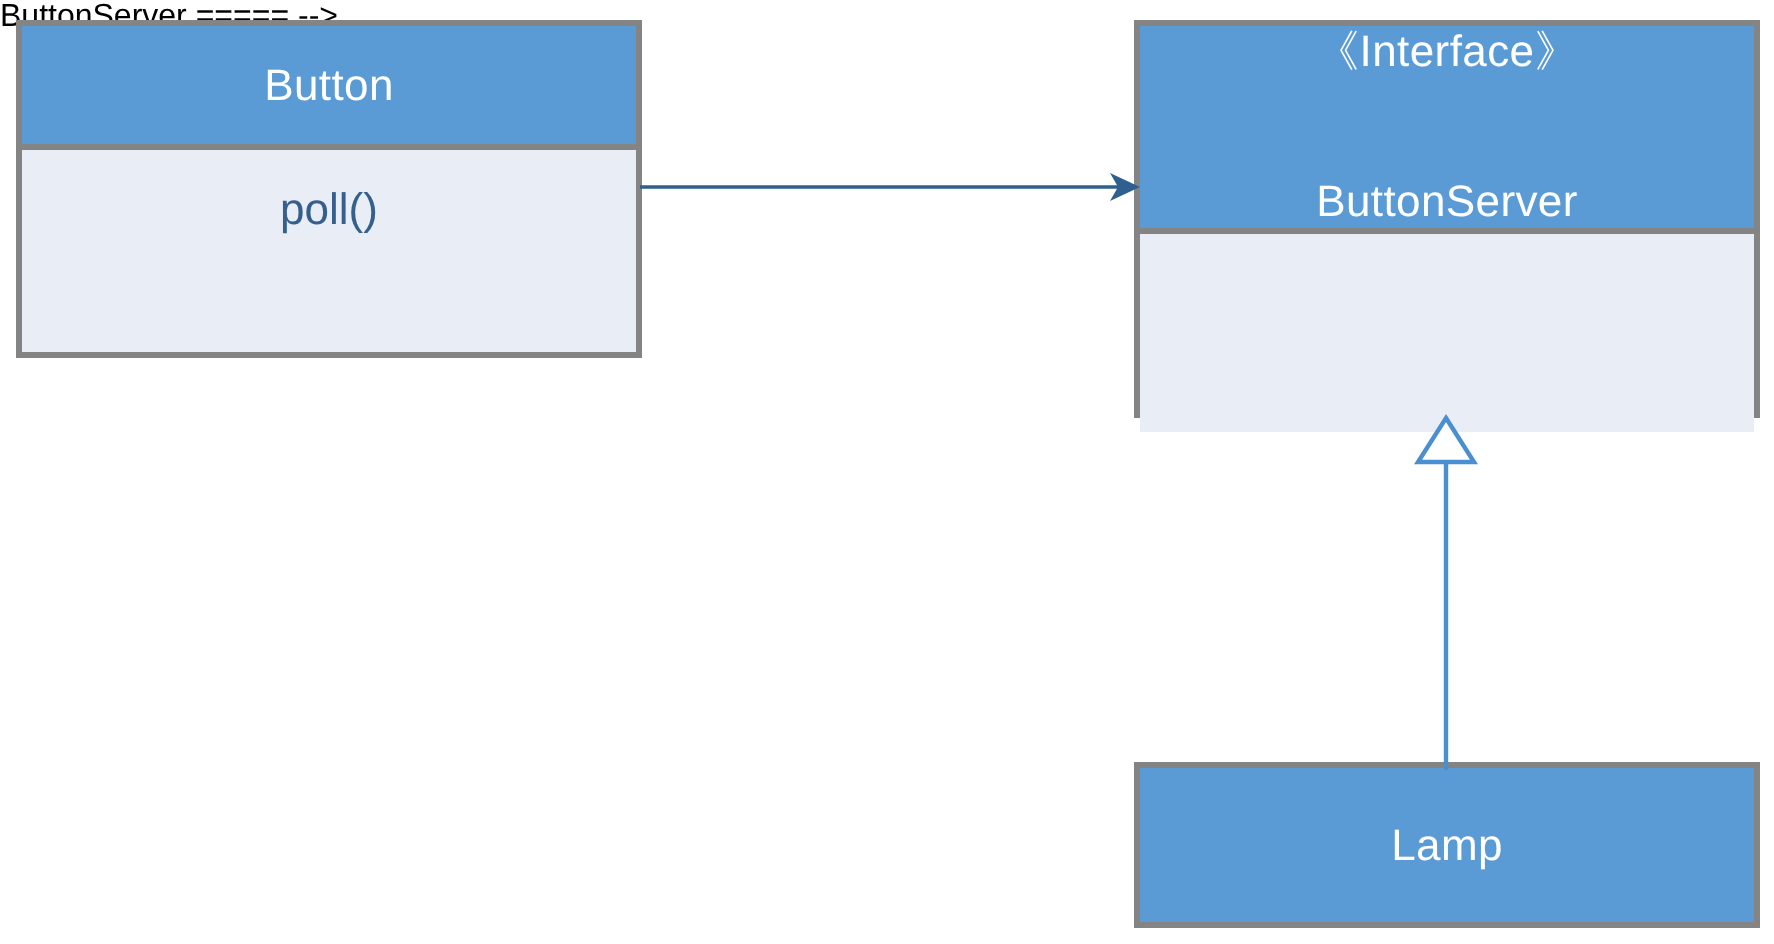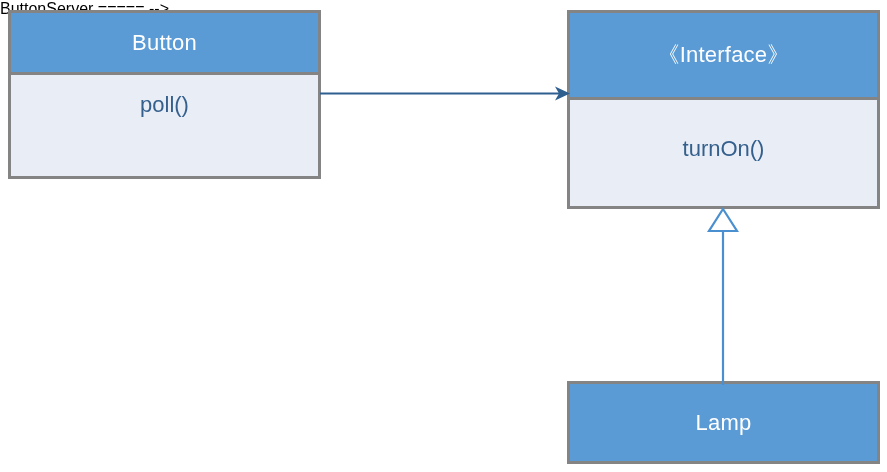--- a/index.html
+++ b/index.html
@@ -78,21 +78,21 @@
   }
   #box-button .uml-header { height: 59px; }
   #box-button .uml-body   { height: 61px; }
 
   #box-buttonserver {
     left: 567px;
     top: 10px;
     width: 313px;
     height: 199px;
   }
-  #box-buttonserver .uml-header { height: 84px; }
+  #box-buttonserver .uml-header { height: 101px; justify-content: space-between; }
   #box-buttonserver .uml-body   { height: 99px; }
 
   #box-lamp {
     left: 567px;
     top: 381px;
     width: 313px;
     height: 83px;
     border: 3px solid #848484;
     background: #5b9bd5;
   }
@@ -129,24 +129,24 @@
     <div class="uml-divider"></div>
     <div class="uml-body">
       <span class="member">poll()</span>
     </div>
   </div>
 
   
   <div class="uml-box" id="box-buttonserver">
     <div class="uml-header">
       <span class="stereotype">《Interface》</span>
+      <span class="classname">ButtonServer</span>
     </div>
     <div class="uml-divider"></div>
     <div class="uml-body">
-      <span class="member">turnOn()</span>
     </div>
   </div>
 
   
   <div class="uml-box" id="box-lamp">
     <div class="uml-header">
       <span class="classname">Lamp</span>
     </div>
   </div>
 

